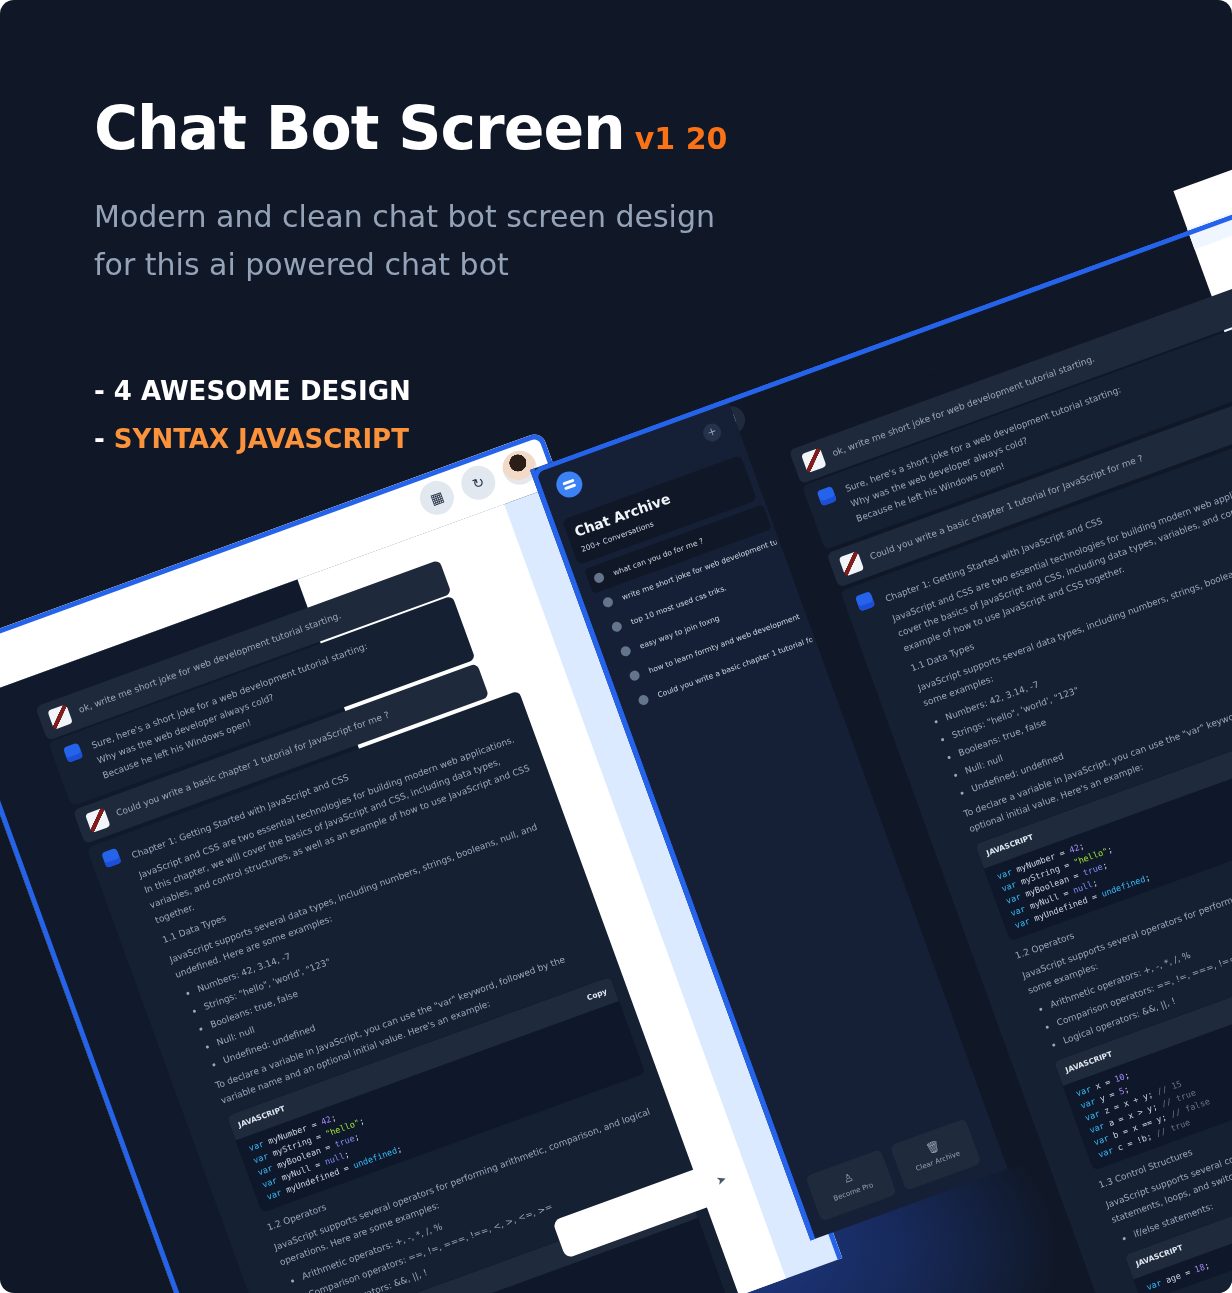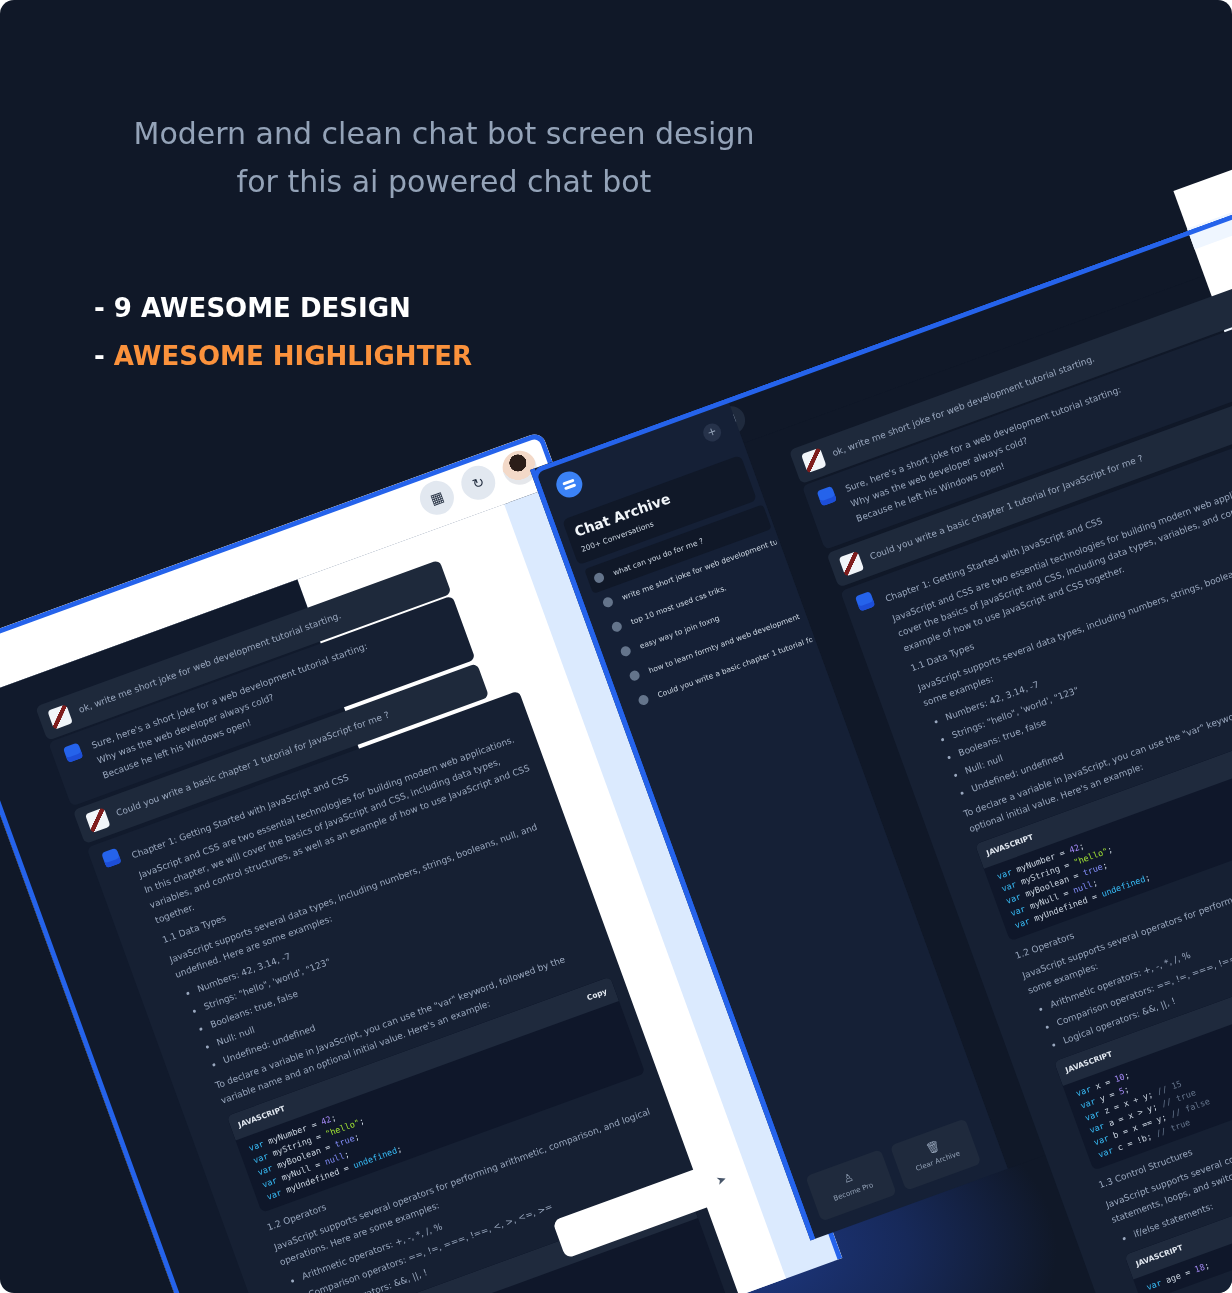--- a/index.html
+++ b/index.html
@@ -9,21 +9,21 @@
     position: absolute; left: 0; top: 0; width: 1232px; height: 1293px;
     background: #101828; border-radius: 14px; overflow: hidden;
   }
   .glow {
     position: absolute; left: 360px; top: 1050px; width: 700px; height: 400px;
     background: radial-gradient(ellipse at center, #1e3a8a 0%, rgba(30,58,138,0.5) 40%, rgba(16,24,40,0) 70%);
   }
   .hero { position: absolute; left: 94px; top: 92px; z-index: 5; }
   .hero h1 { font-family: "DejaVu Sans", sans-serif; font-size: 60px; font-weight: bold; color: #fff; letter-spacing: -1px; line-height: 72px; }
   .hero h1 .ver { font-size: 30px; color: #f97316; margin-left: 10px; letter-spacing: 0; }
-  .hero .sub { margin-top: 18px; font-size: 30px; line-height: 48px; color: #94a3b8; width: 700px; text-align: center; }
+  .hero .sub { margin-top: 18px; font-size: 30px; line-height: 48px; color: #94a3b8; width: 700px; }
   .hero .feat { margin-top: 78px; font-size: 26px; font-weight: bold; color: #fff; line-height: 48px; }
   .hero .feat.orange span.txt { color: #fb923c; }
 
   
   .device { position: absolute; transform-origin: 0 0; }
   .dev-left { left: -60px; top: 650px; width: 640px; height: 880px; transform: rotate(-20deg); }
   .dev-right { left: 530px; top: 470px; width: 900px; height: 820px; transform: rotate(-20deg); }
 
   .device .border {
     position: absolute; inset: 0; border-top: 5px solid #2563eb; border-right: 5px solid #2563eb;
@@ -77,26 +77,27 @@
   .r-white { position: absolute; left: 490px; top: -90px; width: 420px; height: 620px; background: #fff; }
   .r-stripe { position: absolute; left: 0; width: 100%; height: 22px; background: #eff6ff; }
 </style>
 </head>
 <body>
 
 <div class="frame">
   <div class="glow"></div>
 
   <div class="hero">
+    <h1><span>Chat Bot Screen</span><span class="ver">v1 20</span></h1>
     <div class="sub">
       <div>Modern and clean chat bot screen design</div>
       <div>for this ai powered chat bot</div>
     </div>
-    <div class="feat"><span>- </span><span>9 AWESOME DESIGN</span></div>
-    <div class="feat orange" style="margin-top:0"><span>- </span><span class="txt">AWESOME HIGHLIGHTER</span></div>
+    <div class="feat"><span>- </span><span>4 AWESOME DESIGN</span></div>
+    <div class="feat orange" style="margin-top:0"><span>- </span><span class="txt">SYNTAX JAVASCRIPT</span></div>
   </div>
 
   <div class="device dev-left">
     <div class="l-top">
       <div class="icons">
         <div class="icon-btn">▦</div>
         <div class="icon-btn">↻</div>
         <div class="avatar"></div>
       </div>
     </div>

